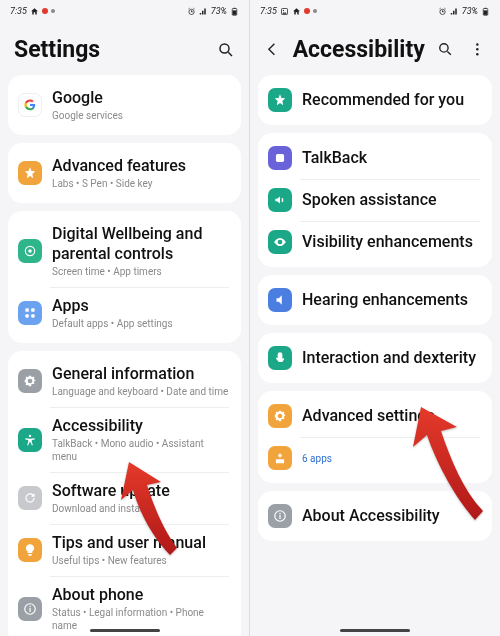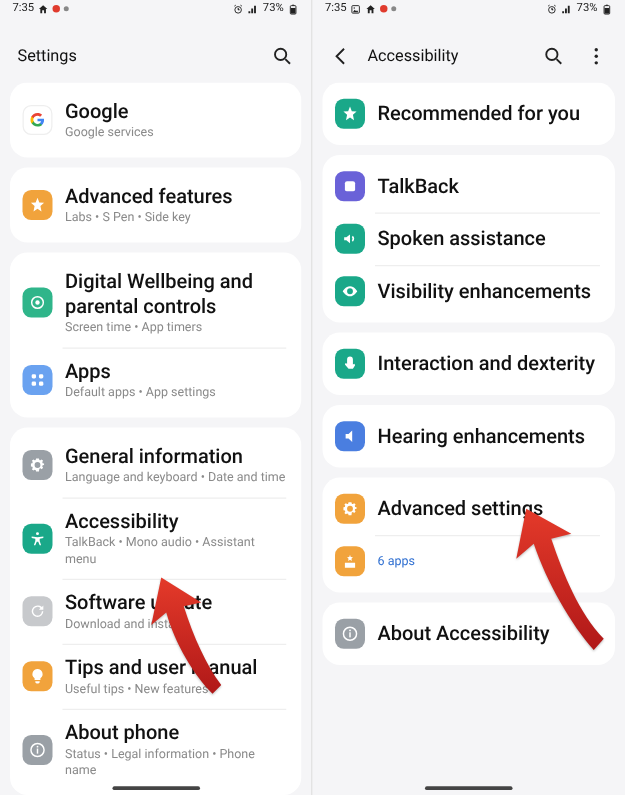--- a/index.html
+++ b/index.html
@@ -2,30 +2,30 @@
 <html><head>
 <meta charset="utf-8">
 <style>
   * { box-sizing: border-box; margin: 0; padding: 0; }
   html, body { width: 500px; height: 636px; overflow: hidden; font-family: -apple-system, Roboto, Arial, sans-serif; background: #e8e8e8; }
   .wrap { display: flex; width: 500px; height: 636px; }
   .phone { width: 250px; height: 636px; background: #f5f5f7; position: relative; border-right: 1px solid #ddd; }
   .phone:last-child { border-right: none; }
 
   
-  .status { height: 20px; display: flex; align-items: flex-start; justify-content: space-between; padding: 2px 10px 0 10px; font-size: 9px; color: #222; }
+  .status { height: 20px; display: flex; align-items: center; justify-content: space-between; padding: 2px 10px 0 10px; font-size: 9px; color: #222; font-style: italic; }
   .status .l, .status .r { display: flex; align-items: center; gap: 3px; }
   .status svg { width: 9px; height: 9px; }
   .dot-red { width: 6px; height: 6px; border-radius: 50%; background: #e03b2e; }
   .dot-gray { width: 4px; height: 4px; border-radius: 50%; background: #888; }
 
   
   .header { display: flex; align-items: center; padding: 16px 14px 12px 14px; gap: 12px; }
   .header .back { width: 18px; height: 18px; display:flex; align-items:center; justify-content:center; }
-  .header h1 { font-size: 13px; font-weight: 400; color: #111; flex: 1; }
+  .header h1 { font-size: 23px; font-weight: 700; color: #111; flex: 1; }
   .header .hicon { width: 18px; height: 18px; display:flex; align-items:center; justify-content:center; }
 
   
   .list { padding: 0 8px 8px 8px; overflow: hidden; }
   .card { background: #fff; border-radius: 14px; padding: 4px 0; margin-bottom: 8px; }
   .row { display: flex; align-items: center; padding: 9px 12px 9px 10px; position: relative; }
   .row + .row::before { content:""; position:absolute; left: 42px; right: 12px; top: 0; height: 0.5px; background: #eee; }
   .ic { width: 24px; height: 24px; border-radius: 7px; flex: 0 0 24px; margin-right: 10px; display:flex; align-items:center; justify-content:center; }
   .ic svg { width: 14px; height: 14px; }
   .txt { flex: 1; min-width: 0; }
@@ -324,39 +324,39 @@
                 <circle cx="12" cy="12" r="2" fill="#1aa889"></circle>
               </svg>
             </div>
             <div class="txt">
               <div class="title">Visibility enhancements</div>
             </div>
           </div>
         </div>
         <div class="card">
           <div class="row">
+            <div class="ic bg-blue">
+              <svg viewBox="0 0 24 24">
+                <path fill="#fff" d="M6 9v6h4l5 5V4L10 9H6z"></path>
+              </svg>
+            </div>
+            <div class="txt">
+              <div class="title">Hearing enhancements</div>
+            </div>
+          </div>
+        </div>
+        <div class="card">
+          <div class="row">
             <div class="ic bg-teal">
               <svg viewBox="0 0 24 24">
                 <path fill="#fff" d="M12 2a4 4 0 00-4 4v6l-2-1-1 2 5 6h6l3-5-1-2-2 1V6a4 4 0 00-4-4z"></path>
               </svg>
             </div>
             <div class="txt">
               <div class="title">Interaction and dexterity</div>
-            </div>
-          </div>
-        </div>
-        <div class="card">
-          <div class="row">
-            <div class="ic bg-blue">
-              <svg viewBox="0 0 24 24">
-                <path fill="#fff" d="M6 9v6h4l5 5V4L10 9H6z"></path>
-              </svg>
-            </div>
-            <div class="txt">
-              <div class="title">Hearing enhancements</div>
             </div>
           </div>
         </div>
         <div class="card">
           <div class="row">
             <div class="ic bg-orange">
               <svg viewBox="0 0 24 24">
                 <path fill="#fff" d="M12 8a4 4 0 100 8 4 4 0 000-8zm9 4l-2 .5c-.1.5-.3 1-.5 1.5l1.2 1.7-2 2-1.7-1.2c-.5.2-1 .4-1.5.5L14 21h-4l-.5-2c-.5-.1-1-.3-1.5-.5L6.3 19.7l-2-2L5.5 16c-.2-.5-.4-1-.5-1.5L3 14v-4l2-.5c.1-.5.3-1 .5-1.5L4.3 6.3l2-2L8 5.5c.5-.2 1-.4 1.5-.5L10 3h4l.5 2c.5.1 1 .3 1.5.5l1.7-1.2 2 2L18.5 8c.2.5.4 1 .5 1.5L21 10z"></path>
               </svg>
             </div>

